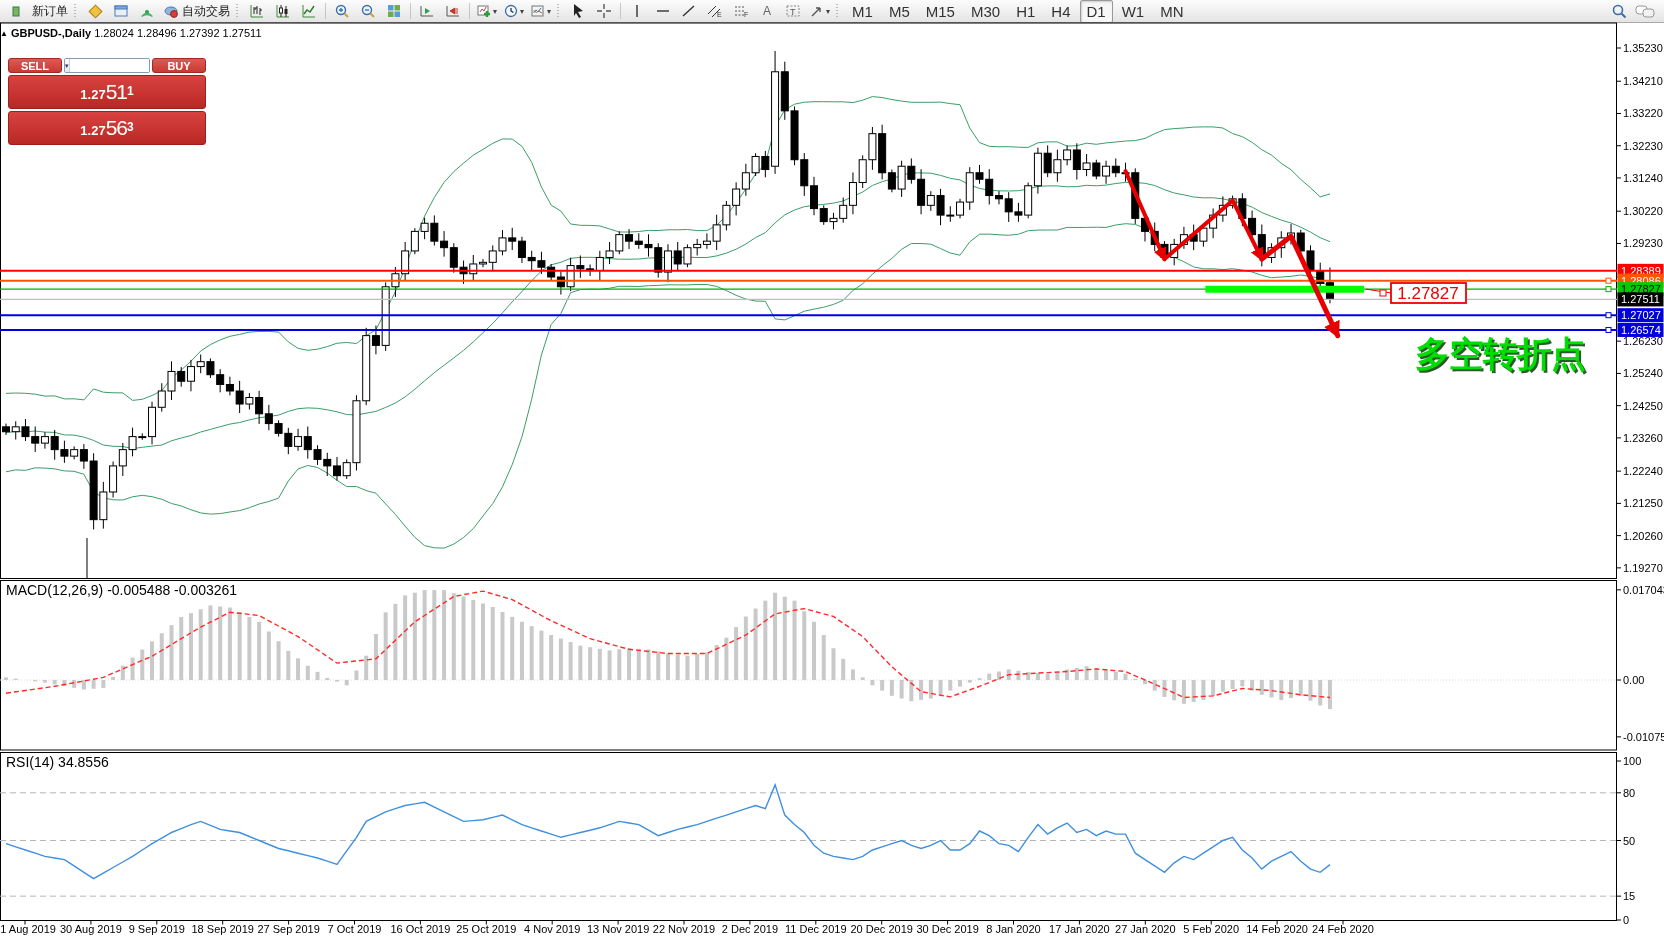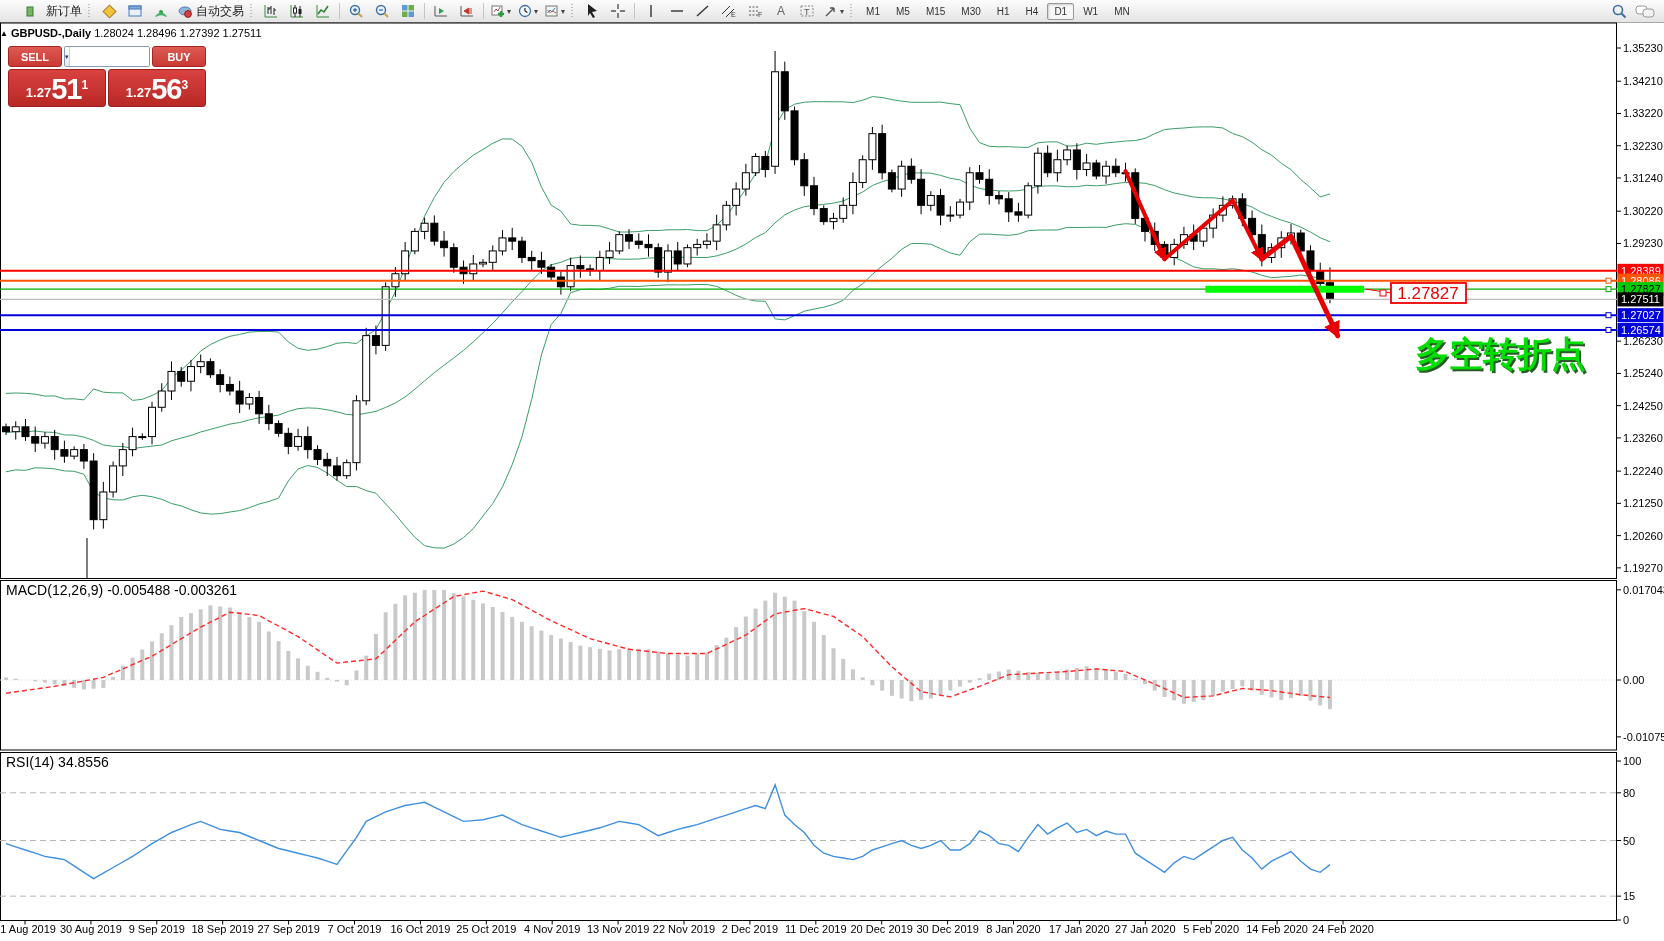--- a/index.html
+++ b/index.html
@@ -1,48 +1,48 @@
 <!DOCTYPE html>
 <html><head>
 <meta charset="utf-8">
 <style>
   html,body{margin:0;padding:0;width:1664px;height:941px;overflow:hidden;background:#fff;
     font-family:"Liberation Sans",sans-serif;-webkit-font-smoothing:antialiased;}
   
   #toolbar{position:relative;height:22px;display:flex;align-items:center;
-    background:linear-gradient(#fcfcfc,#e4e4e4);border-bottom:1px solid #a9a9a9;padding-left:14px;white-space:nowrap;}
+    background:linear-gradient(#fcfcfc,#e4e4e4);border-bottom:1px solid #a9a9a9;padding-left:0;white-space:nowrap;}
   .grip{width:5px;height:14px;margin:0 3px;background:repeating-linear-gradient(#bbb 0 1px,transparent 1px 3px);background-size:2px 100%;background-repeat:repeat-y;}
   .sep{width:1px;height:16px;background:#c6c6c6;margin:0 3px;}
   .tbtn{height:20px;min-width:20px;display:flex;align-items:center;justify-content:center;padding:0 2px;border:1px solid transparent;border-radius:2px;}
   .tbtn .lbl{font-size:12px;color:#222;margin-left:3px;}
   .caret{font-size:8px;color:#444;margin-left:1px;}
-  .tf{font-size:10px;color:#333;padding:2px 6px;border:1px solid transparent;border-radius:2px;margin:8px 1px;}
+  .tf{font-size:15px;color:#333;padding:2px 6px;border:1px solid transparent;border-radius:2px;margin:8px 1px;}
   .tf.active{background:#f7f7f7;border:1px solid #999;box-shadow:inset 1px 1px 2px #ccc;}
   #tb-right{position:absolute;right:6px;top:0;height:22px;display:flex;align-items:center;}
   
   #cv{position:absolute;left:0;top:22px;}
   .overlay{position:absolute;z-index:5;}
   #symbol-title{left:0;top:27px;font-size:11px;color:#000;}
   #symbol-title b{font-weight:bold;}
   #macd-label{left:6px;top:582px;font-size:14px;color:#000;}
   #rsi-label{left:6px;top:754px;font-size:14px;color:#000;}
   
   #trade-panel{left:8px;top:46px;width:198px;z-index:6;}
-  #tp-row1{display:flex;height:21px;gap:2px;}
+  #tp-row1{display:flex;height:15px;gap:2px;margin-top:12px;}
   .tp-btn{flex:0 0 52px;background:linear-gradient(#dd5a52,#c93a33);color:#fff;font-size:11px;font-weight:bold;
     display:flex;align-items:center;justify-content:center;border-radius:3px;border:1px solid #a32722;}
   #tp-vol{flex:1;display:flex;border:1px solid #8a9ab0;border-radius:2px;background:#fff;overflow:hidden;}
   #tp-vol .spin{width:15px;display:flex;align-items:center;justify-content:center;font-size:7px;color:#336;background:linear-gradient(#fdfdfd,#e8e8e8);}
   #tp-vol .spin.left{border-right:1px solid #c8d0da;}
   #tp-vol input{flex:1;border:0;outline:0;text-align:right;font-size:12px;padding-right:6px;font-family:"Liberation Sans",sans-serif;}
-  #tp-row2{display:flex;height:38px;gap:2px;margin-top:2px;}
+  #tp-row2{display:flex;height:38px;gap:2px;margin-top:2px;flex-direction:column;}
   .tp-quote{flex:1;background:linear-gradient(#d84240,#b92824);border:1px solid #9e201c;border-radius:3px;color:#fff;
     display:flex;align-items:flex-end;justify-content:center;padding-bottom:2px;}
   .tp-quote .pfx{font-size:13px;font-weight:bold;line-height:22px;}
-  .tp-quote .big{font-size:29px;font-weight:bold;line-height:29px;letter-spacing:-1px;}
+  .tp-quote .big{font-size:21px;font-weight:normal;line-height:29px;letter-spacing:-1px;}
   .tp-quote .sup{font-size:12px;font-weight:bold;line-height:30px;align-self:flex-start;}
   svg text{font-family:"Liberation Sans",sans-serif;}
 </style>
 </head>
 <body>
 
 <div id="toolbar">
   <span class="tbtn" style="width:12px;overflow:hidden;">
     <svg width="16" height="16">
         <rect x="8" y="4" width="6" height="9" fill="#7ab661" stroke="#3c7a3c"></rect>

